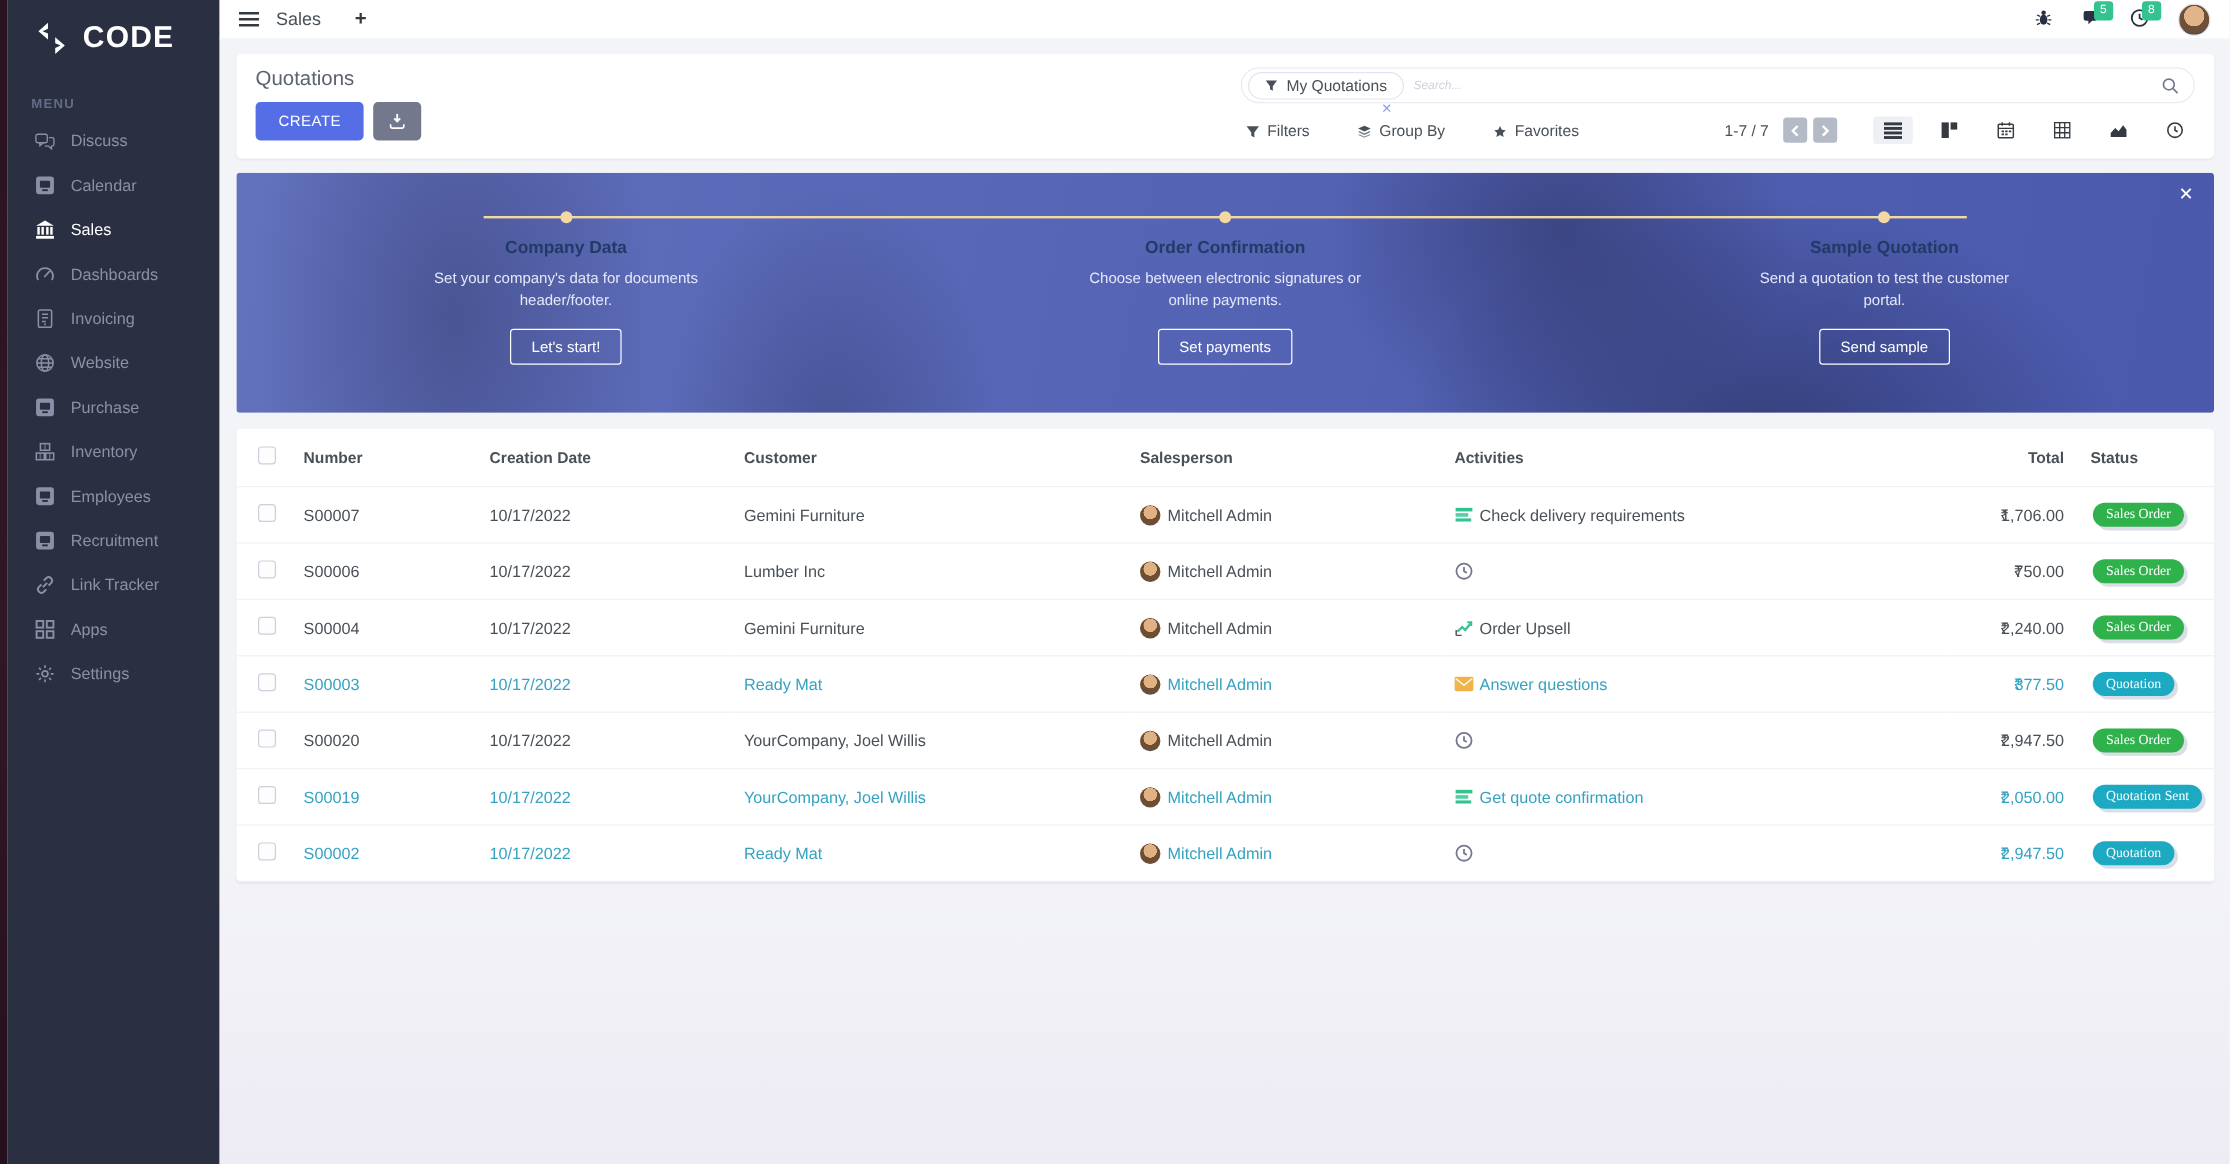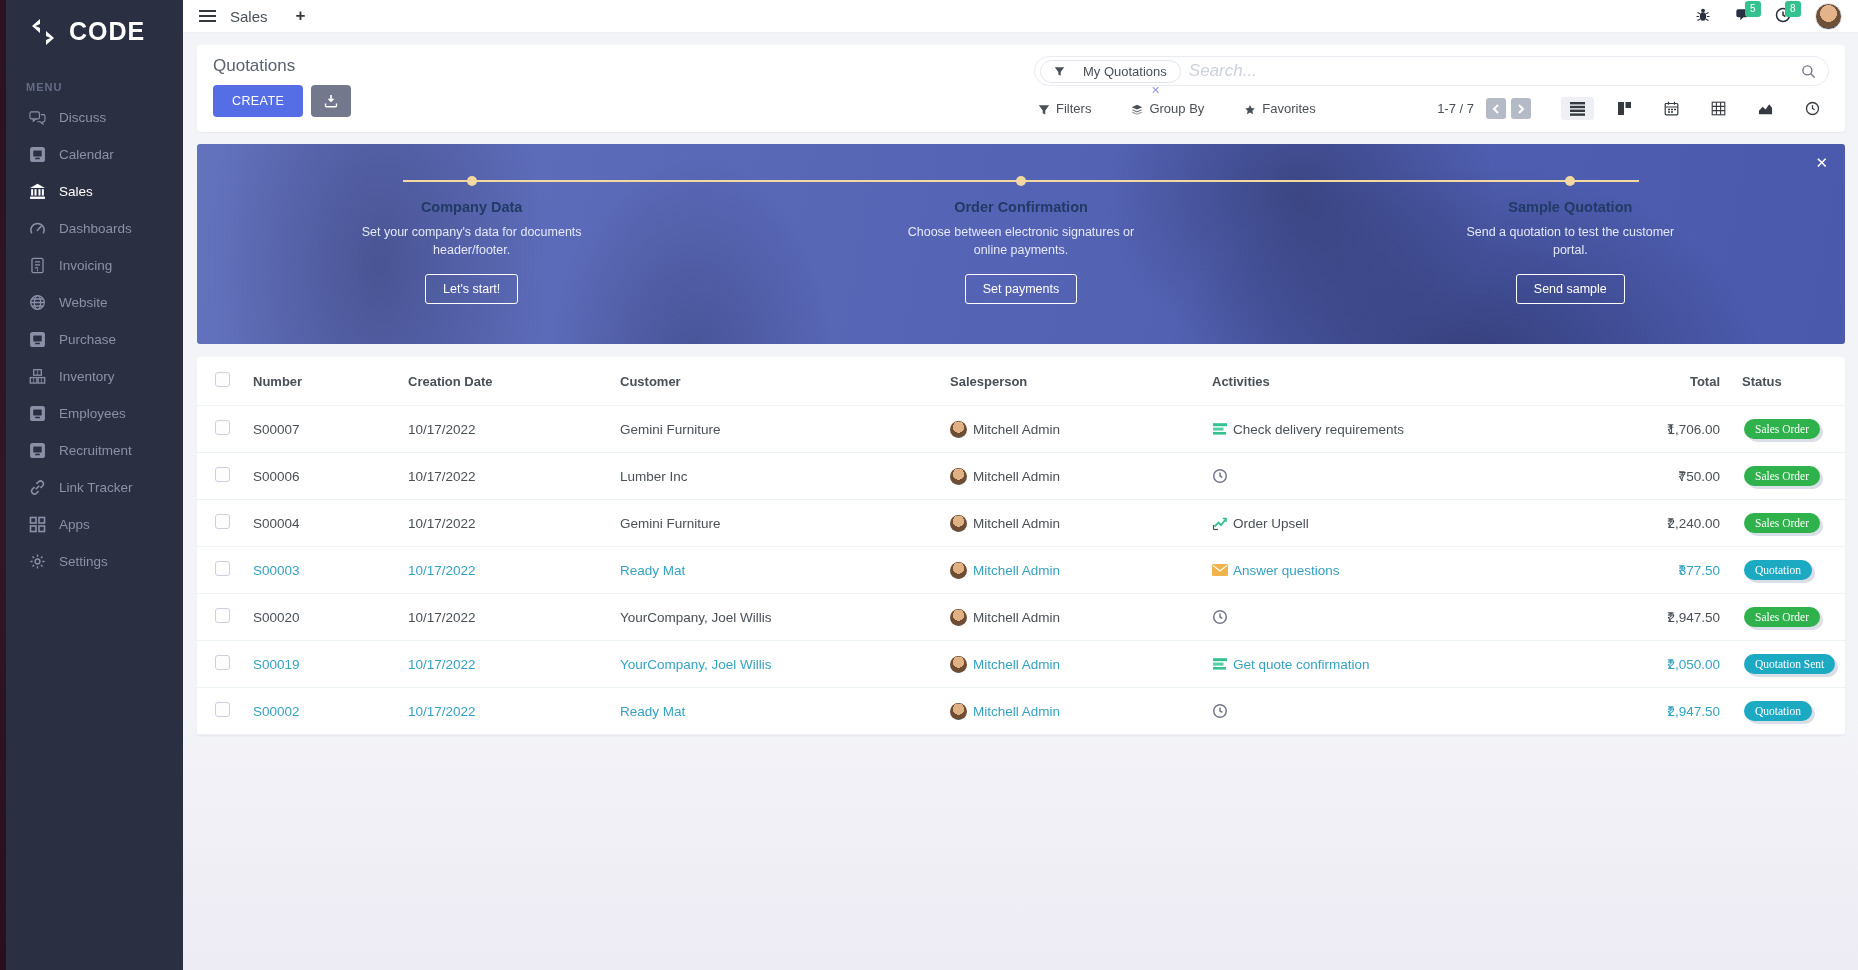--- a/index.html
+++ b/index.html
@@ -36,24 +36,24 @@
   
   .head-card { background:#fff; border-radius:4px; box-shadow:0 1px 2px rgba(30,35,60,.06); padding:11px 16px 12px; display:flex; }
   .page-title { font-size:17px; color:#5b626e; }
   .hc-left .btn-row { margin-top:9px; display:flex; gap:8px; }
   .btn { border:none; border-radius:4px; font-size:12.5px; cursor:pointer; font-family:inherit; }
   .btn-create { background:#556ee6; color:#fff; padding:9px 19px; letter-spacing:.4px; }
   .btn-export { background:#74788d; color:#fff; padding:7px 13px; display:flex; align-items:center; }
   .btn-export svg { width:14px; height:14px; }
   .hc-right { margin-left:auto; width:795px; }
   .searchbox { position:relative; border:1px solid #e9ebf3; border-radius:17px; height:30px; display:flex; align-items:center; padding:0 34px 0 5px; background:#fff; }
-  .facet { display:flex; align-items:center; gap:18px; border:1px solid #e2e5f0; border-radius:13px; padding:3px 13px; font-size:13px; color:#495057; background:#fff; cursor:pointer; }
+  .facet { display:flex; align-items:center; gap:7px; border:1px solid #e2e5f0; border-radius:13px; padding:3px 13px; font-size:13px; color:#495057; background:#fff; cursor:pointer; }
   .facet svg { width:11px; height:11px; color:#495057; }
   .facet-x { position:absolute; left:116px; top:27px; color:#8e9ce4; font-size:11px; cursor:pointer; }
-  .search-input { border:none; outline:none; flex:1; font-size:17px; color:#15803d; padding-left:8px; font-family:inherit; background:transparent;font-style:italic; }
+  .search-input { border:none; outline:none; flex:1; font-size:10px; color:#15803d; padding-left:8px; font-family:inherit; background:transparent;font-style:italic; }
   .search-input::placeholder { color:#cdd1dc; }
   .mag { position:absolute; right:12px; top:7px; color:#74788d; }
   .mag svg { width:15px; height:15px; }
   .controls { display:flex; align-items:center; margin-top:11px; padding-left:4px; font-size:13px; color:#495057; }
   .ctl { display:flex; align-items:flex-end; gap:6px; cursor:pointer; margin-right:40px; }
   .ctl svg { width:12px; height:12px; color:#495057; }
   .pager { margin-left:auto; display:flex; align-items:center; gap:5px; }
   .pager-text { margin-right:7px; color:#495057; }
   .pg-btn { width:20px; height:21px; border-radius:3px; background:#b5bac7; color:#fff; display:flex; align-items:center; justify-content:center; cursor:pointer; }
   .pg-btn svg { width:8px; height:10px; }

